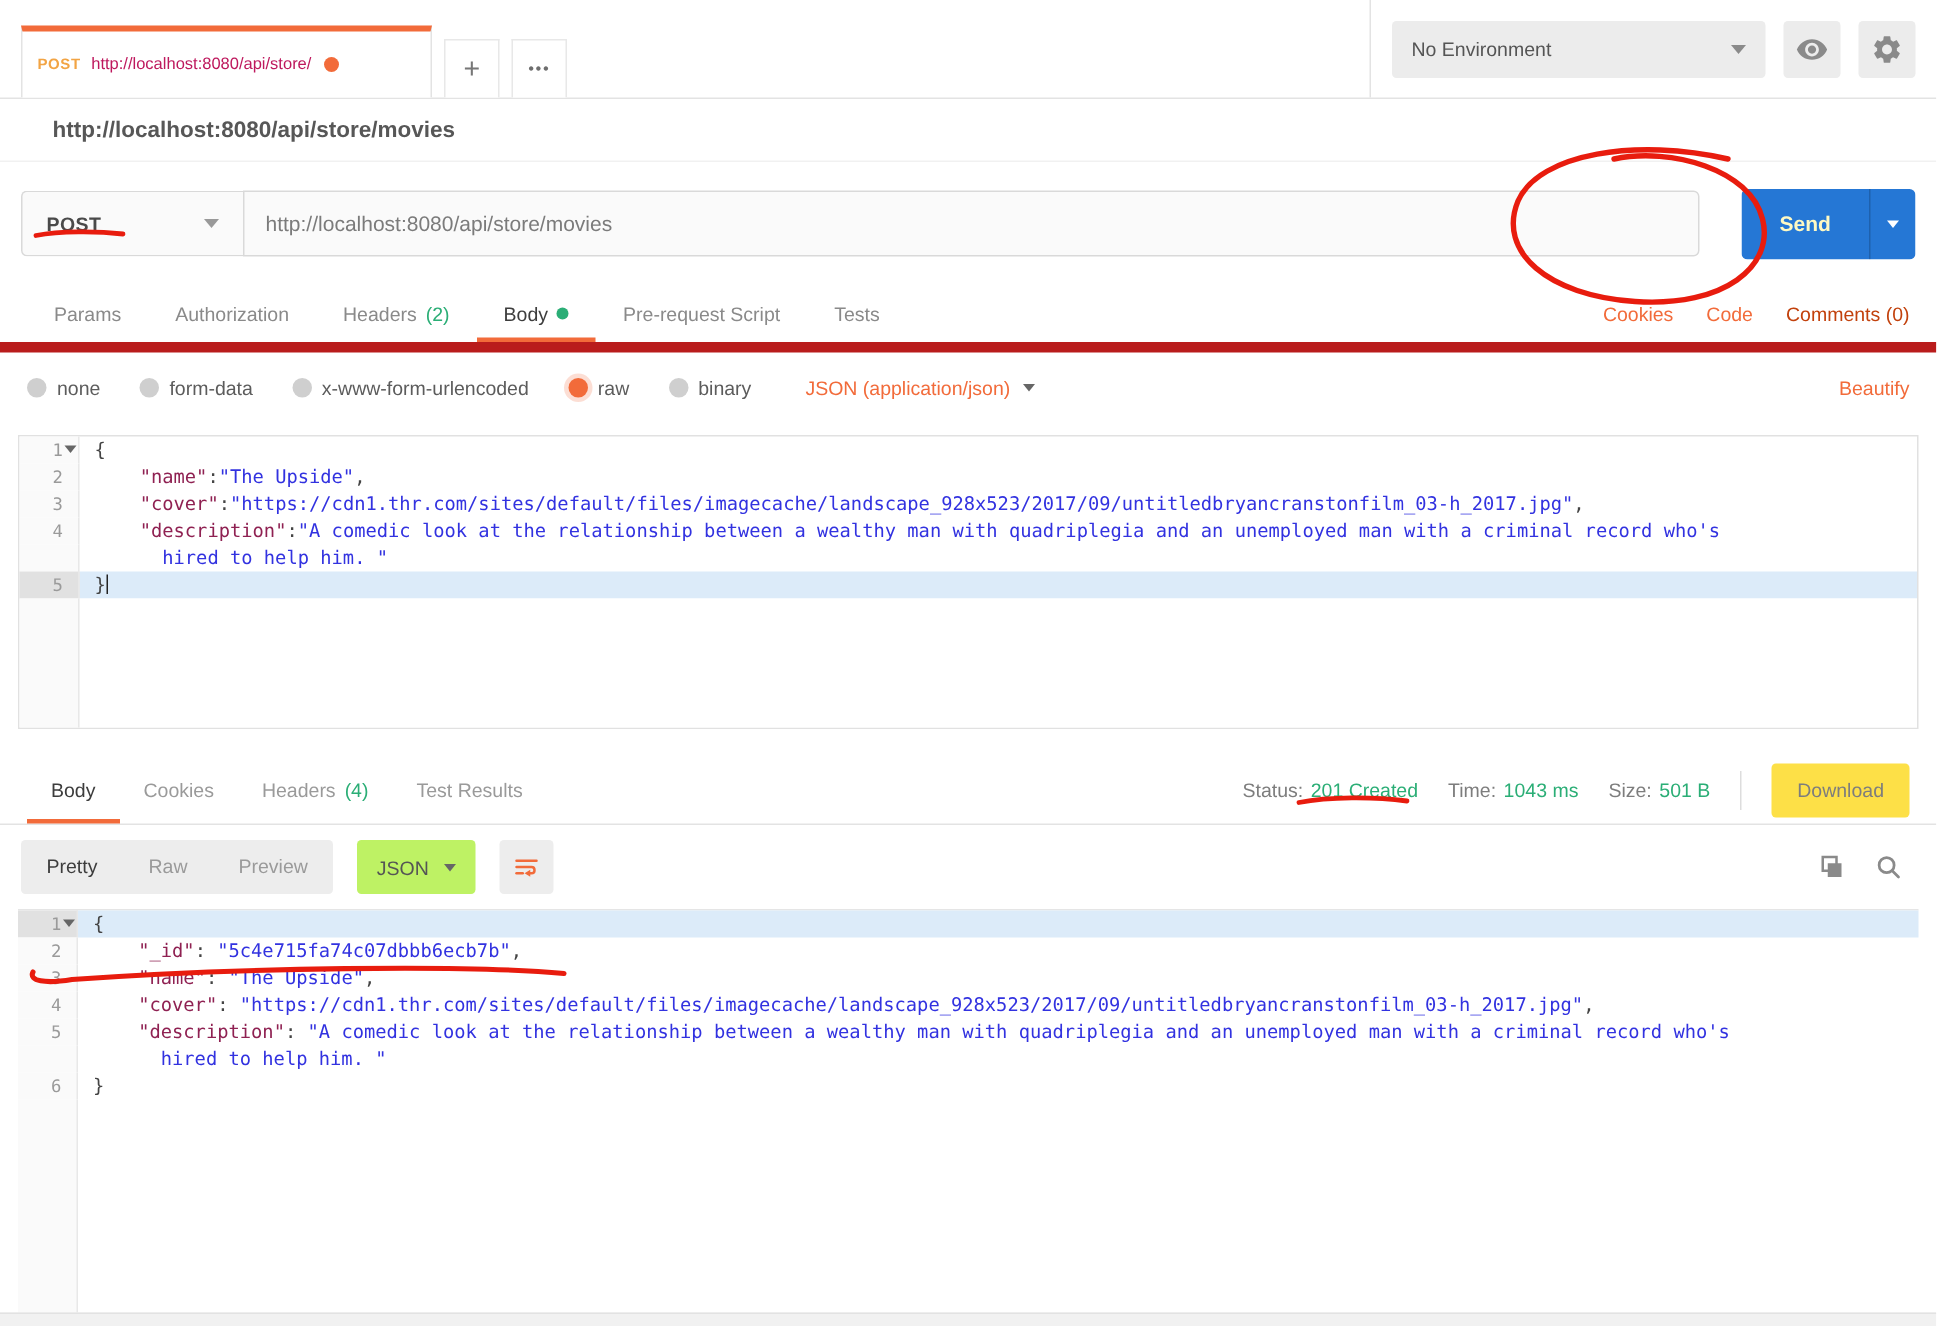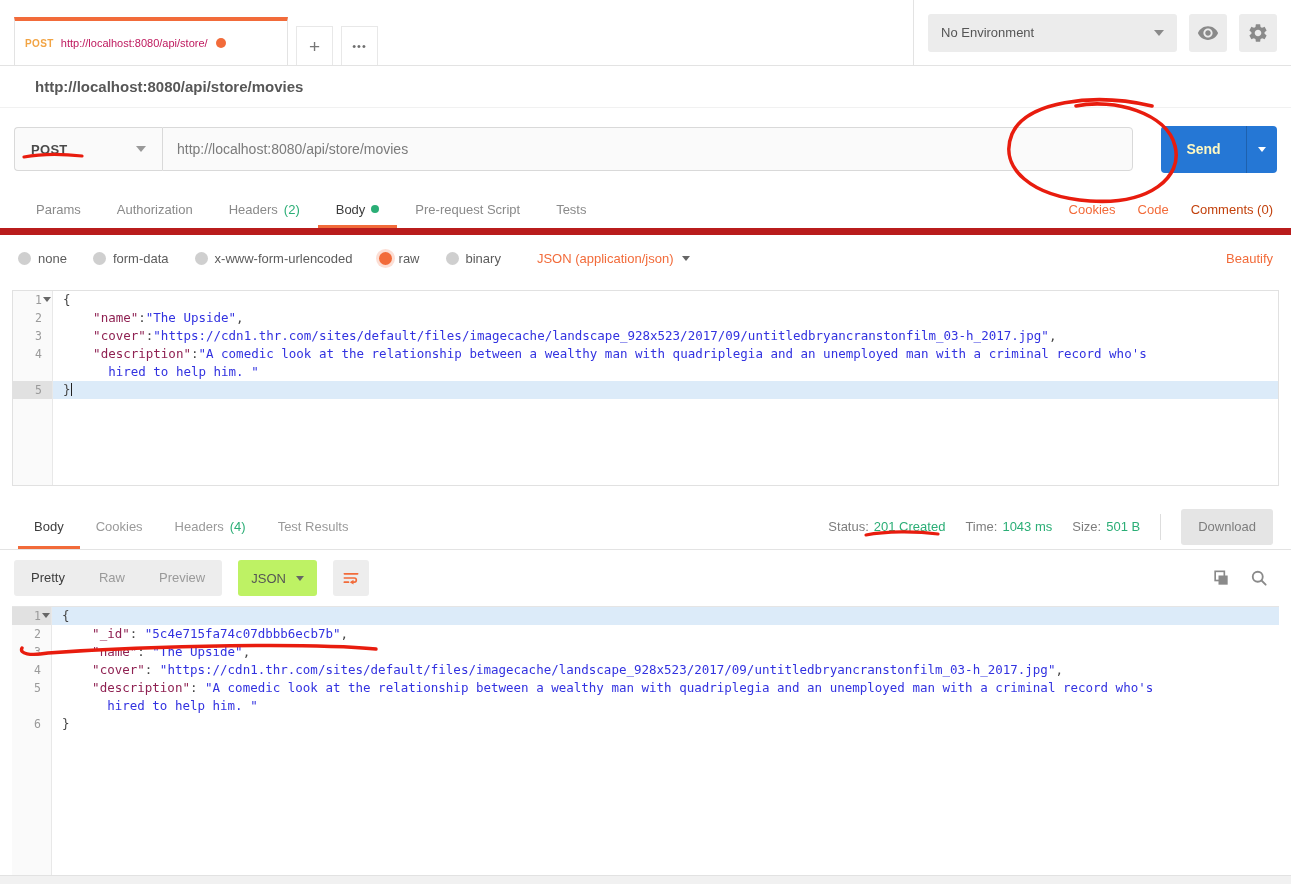--- a/index.html
+++ b/index.html
@@ -92,21 +92,21 @@
   .ed-fill .gut { border-right:1px solid #e8e8e8; }
   .ed-fill .code { background:#fff; }
   
   .resp-bar { margin-top:18px; height:46px; display:flex; align-items:stretch; padding:0 18px; border-bottom:1px solid #e3e3e3; font-size:13px; color:#9a9a9a; }
   .resp-bar .rtab { padding:0 16px; }
   .resp-meta { margin-left:auto; display:flex; align-items:center; gap:20px; font-size:13px; }
   .mlabel { color:#7d7d7d; }
   .mval { color:#2bae76; }
   .meta-item { display:flex; gap:5px; align-items:center; }
   .vdiv { width:1px; height:26px; background:#ddd; }
-  .dl-btn { height:36px; padding:0 17px; background:#e5e5e5; border-radius:3px; color:#7d7d7d; display:flex; align-items:center; font-size:13px; }
+  .dl-btn { height:36px; padding:0 17px; background:#fde047; border-radius:3px; color:#7d7d7d; display:flex; align-items:center; font-size:13px; }
   .resp-toolbar { height:56px; display:flex; align-items:center; padding:0 14px; gap:10px; }
   .seg { display:flex; background:#ededed; border-radius:3px; overflow:hidden; height:36px; }
   .seg .sitem { padding:0 17px; line-height:36px; font-size:13px; color:#9a9a9a; }
   .seg .sitem.on { color:#3d3d3d; }
   .fmt { height:36px; background:#bef264; border-radius:3px; display:flex; align-items:center; padding:0 13px; font-size:13px; color:#555; gap:10px; margin-left:6px; }
   .fmt .caret-dn { border-top-color:#666; border-left-width:4px; border-right-width:4px; border-top-width:5px; }
   .sq-btn { width:36px; height:36px; background:#ededed; border-radius:3px; display:flex; align-items:center; justify-content:center; margin-left:6px; }
   .resp-icons { margin-left:auto; display:flex; align-items:center; gap:18px; padding-right:8px; }
   .editor.resp { margin:0 12px; border:none; border-top:1px solid #e5e5e5; height:269px; }
   

